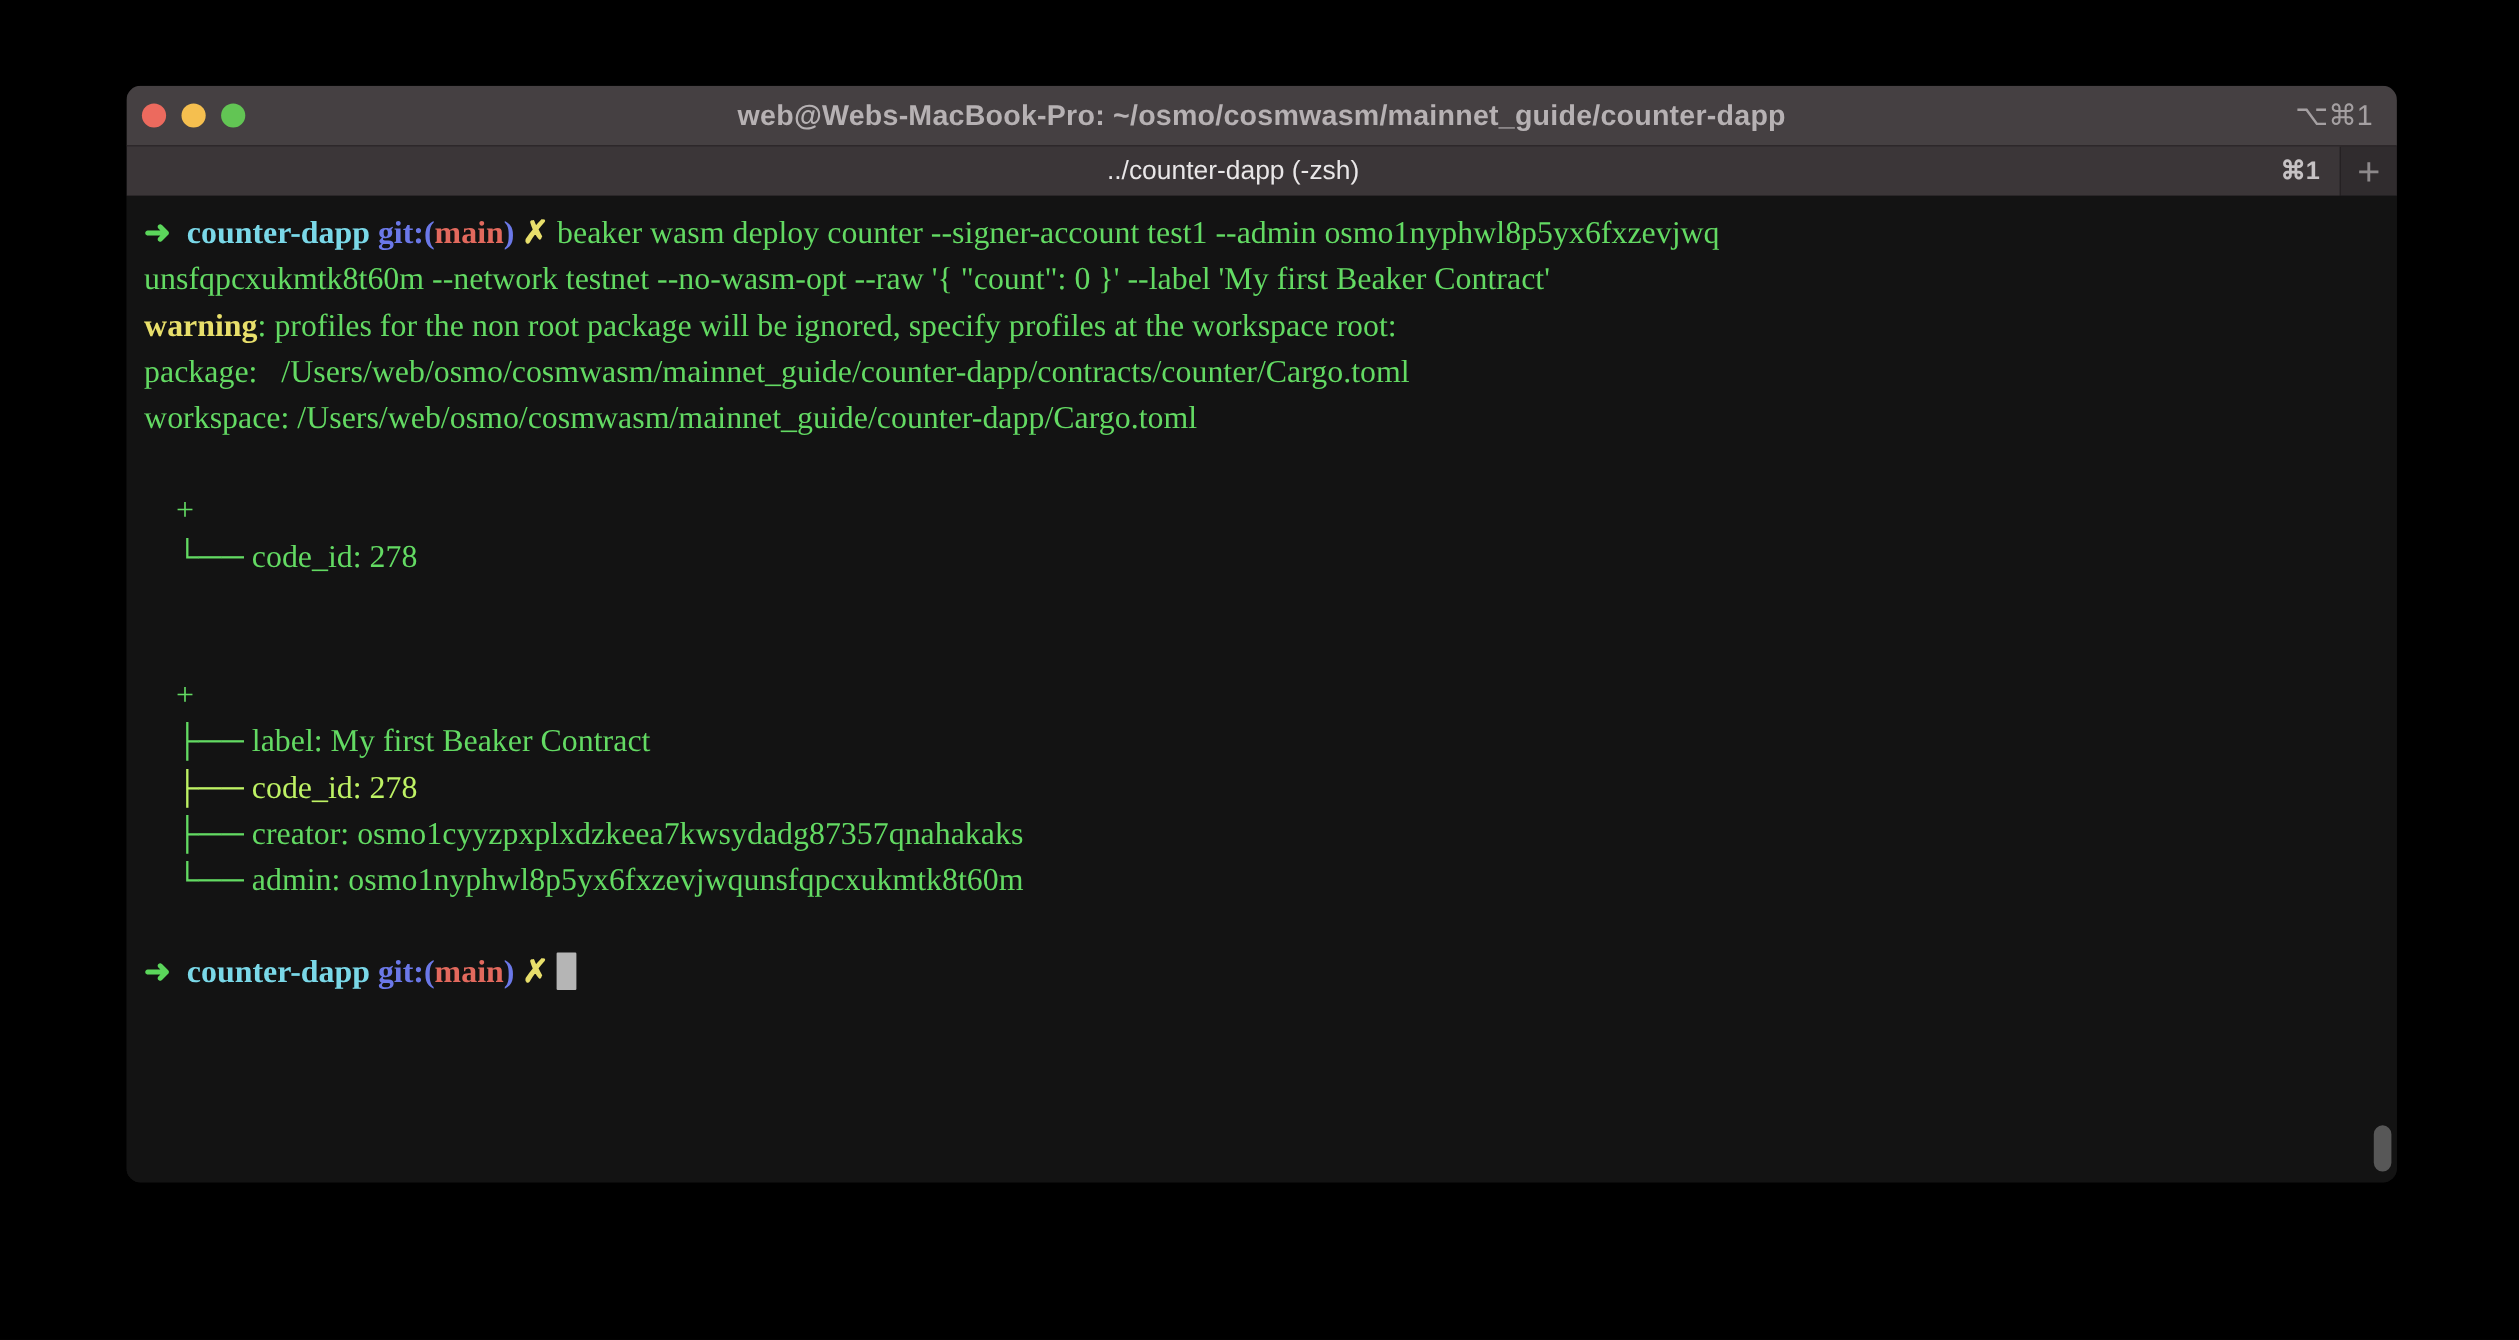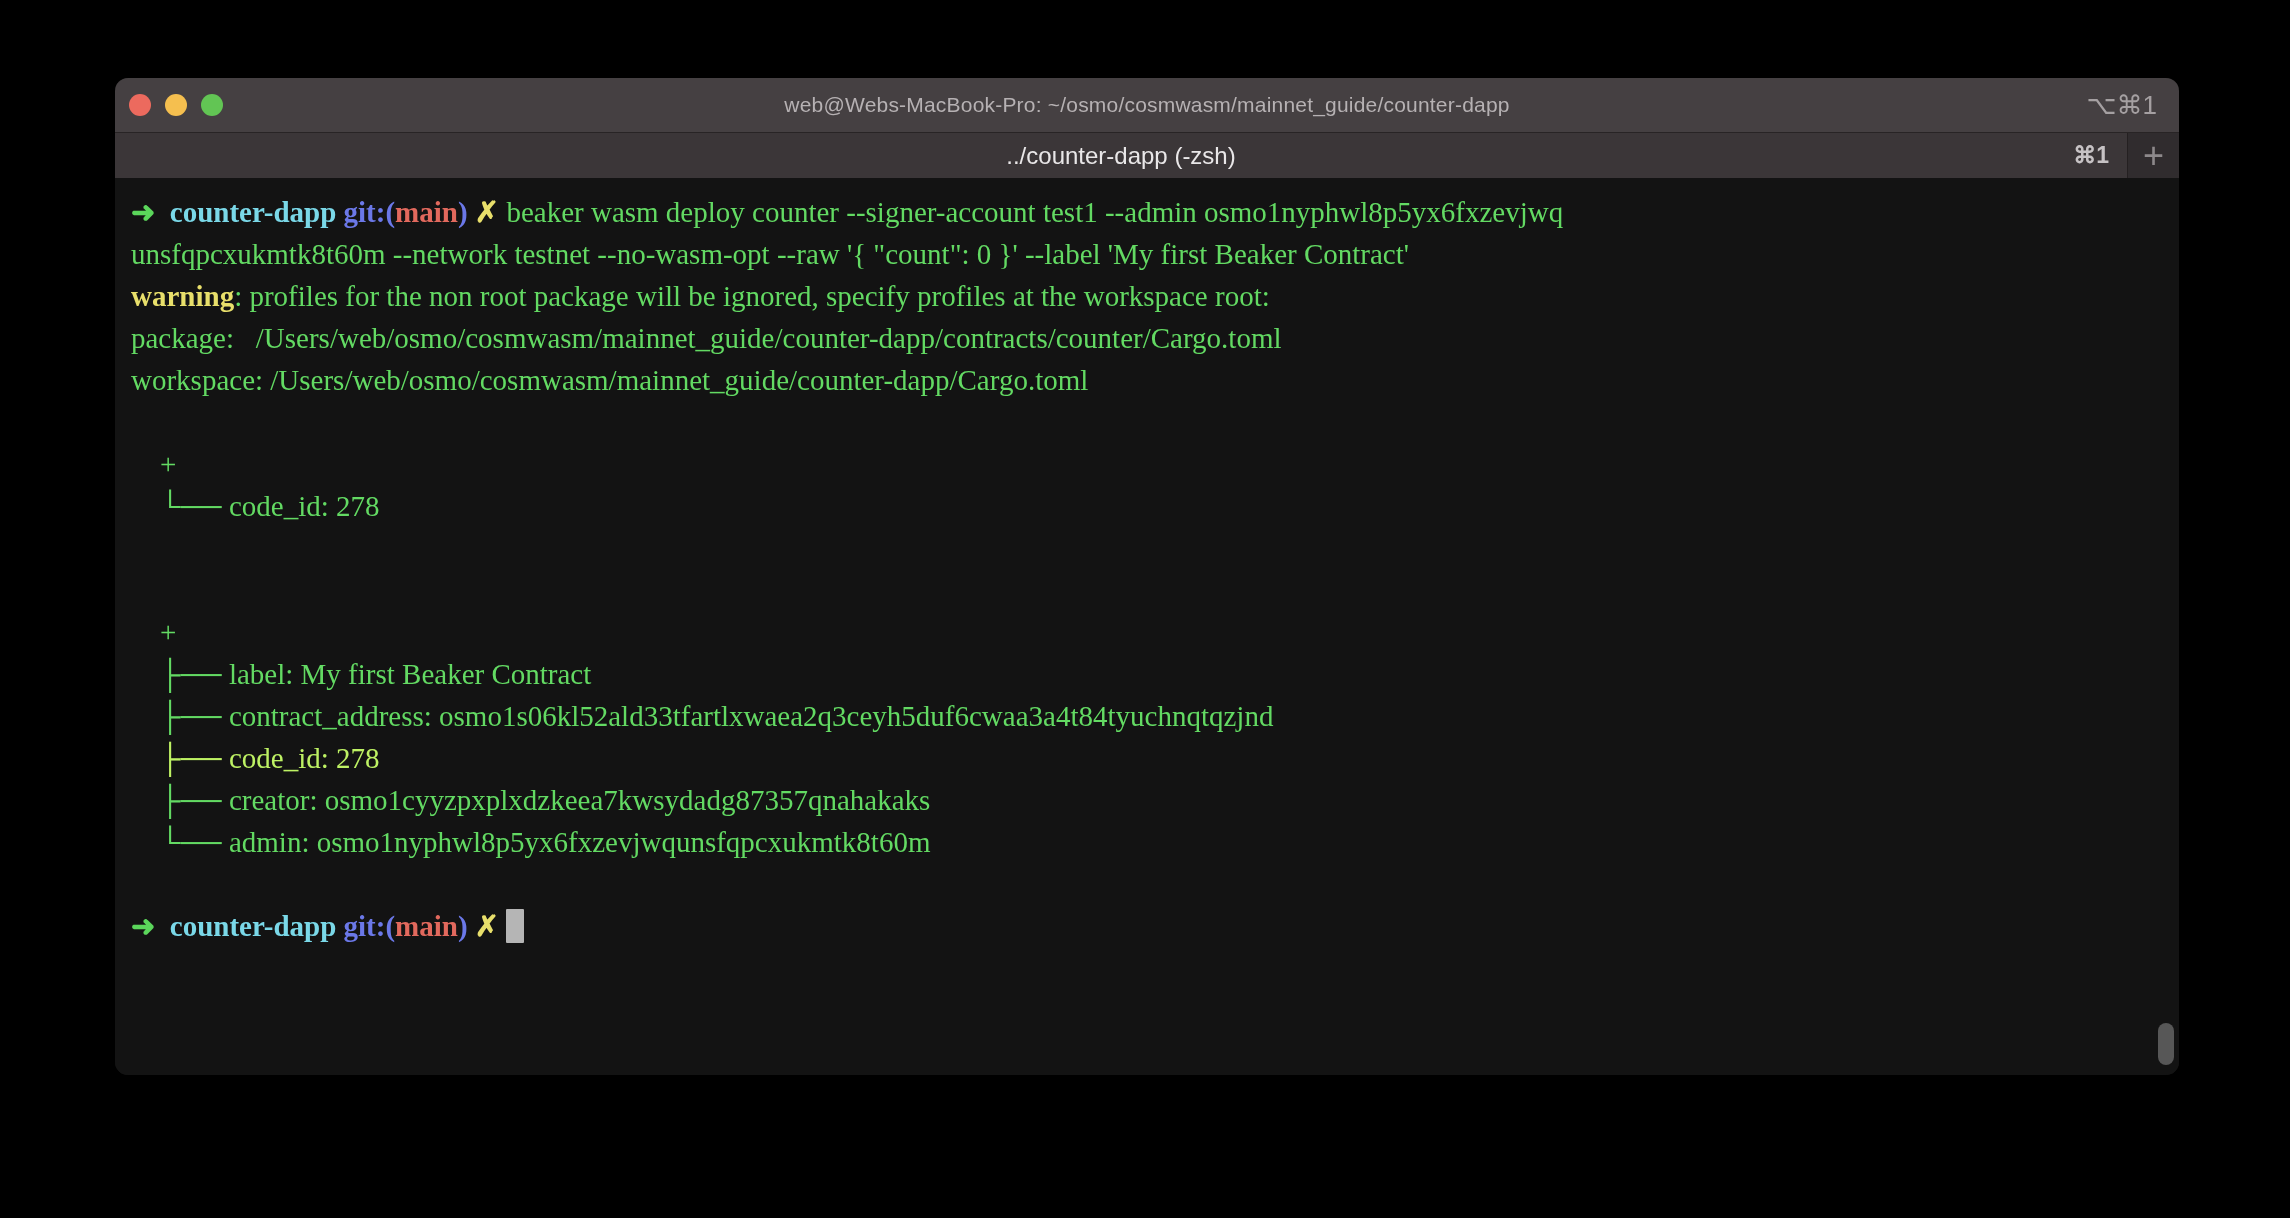--- a/index.html
+++ b/index.html
@@ -15,21 +15,21 @@
   .titlebar{
     height:55px;background:#454042;position:relative;
     display:flex;align-items:center;justify-content:center;
     border-bottom:1px solid #282425;box-sizing:border-box;
   }
   .lights{position:absolute;left:14px;top:0;height:100%;display:flex;align-items:center;gap:14px;}
   .light{width:22px;height:22px;border-radius:50%;}
   .light.red{background:#EC6A5E;}
   .light.yellow{background:#F5BF4F;}
   .light.green{background:#62C554;}
-  .title{font-weight:normal;font-size:21px;color:#B6B1B3;letter-spacing:.2px;}
+  .title{font-weight:bold;font-size:26px;color:#B6B1B3;letter-spacing:.2px;}
   .title-shortcut{position:absolute;right:22px;font-size:26px;color:#A5A0A2;}
   .tabbar{height:45px;display:flex;}
   .tab{
     flex:1;position:relative;display:flex;align-items:center;justify-content:center;
     background:#3B3638;
     text-align:right;
   }
   .tab-label{font-size:24px;color:#E9E7E8;}
   .tab-shortcut{position:absolute;right:18px;font-size:23px;color:#C6C2C4;font-weight:bold;}
   .newtab{
@@ -84,21 +84,20 @@
       <div class="term-line"><span style="color: rgb(232, 223, 107); font-weight: bold;">warning</span><span style="color: rgb(99, 218, 99);">: profiles for the non root package will be ignored, specify profiles at the workspace root:</span></div>
       <div class="term-line"><span style="color: rgb(99, 218, 99);">package:   /Users/web/osmo/cosmwasm/mainnet_guide/counter-dapp/contracts/counter/Cargo.toml</span></div>
       <div class="term-line"><span style="color: rgb(99, 218, 99);">workspace: /Users/web/osmo/cosmwasm/mainnet_guide/counter-dapp/Cargo.toml</span></div>
       <div class="term-line"></div>
       <div class="term-line"><span style="color: rgb(99, 218, 99);">    +</span></div>
       <div class="term-line"><span style="color: rgb(99, 218, 99);">    └── code_id: 278</span></div>
       <div class="term-line"></div>
       <div class="term-line"></div>
       <div class="term-line"><span style="color: rgb(99, 218, 99);">    +</span></div>
       <div class="term-line"><span style="color: rgb(99, 218, 99);">    ├── label: My first Beaker Contract</span></div>
-      <div class="term-line"><span style="color: rgb(99, 218, 99);">    ├── contract_address: osmo1s06kl52ald33tfartlxwaea2q3ceyh5duf6cwaa3a4t84tyuchnqtqzjnd</span></div>
       <div class="term-line"><span style="color: #bef264;">    ├── code_id: 278</span></div>
       <div class="term-line"><span style="color: rgb(99, 218, 99);">    ├── creator: osmo1cyyzpxplxdzkeea7kwsydadg87357qnahakaks</span></div>
       <div class="term-line"><span style="color: rgb(99, 218, 99); margin-top: 20px;">    └── admin: osmo1nyphwl8p5yx6fxzevjwqunsfqpcxukmtk8t60m</span></div>
       <div class="term-line"></div>
       <div class="term-line"><span style="color: rgb(91, 214, 91); font-weight: bold;">➜</span><span style="color: rgb(99, 218, 99);">  </span><span style="color: rgb(122, 216, 232); font-weight: bold;">counter-dapp</span><span style="color: rgb(99, 218, 99);"> </span><span style="color: rgb(107, 120, 232); font-weight: bold;">git:(</span><span style="color: rgb(226, 105, 93); font-weight: bold;">main</span><span style="color: rgb(107, 120, 232); font-weight: bold;">)</span><span style="color: rgb(99, 218, 99);"> </span><span style="color: rgb(232, 223, 107); font-weight: bold;">✗</span><span style="color: rgb(99, 218, 99);"> </span><span class="cursor-block" style="background: rgb(181, 181, 181); color: transparent;"> </span></div>
     </div>
 
   <div class="scrollbar-thumb"></div>
 
 </div>

